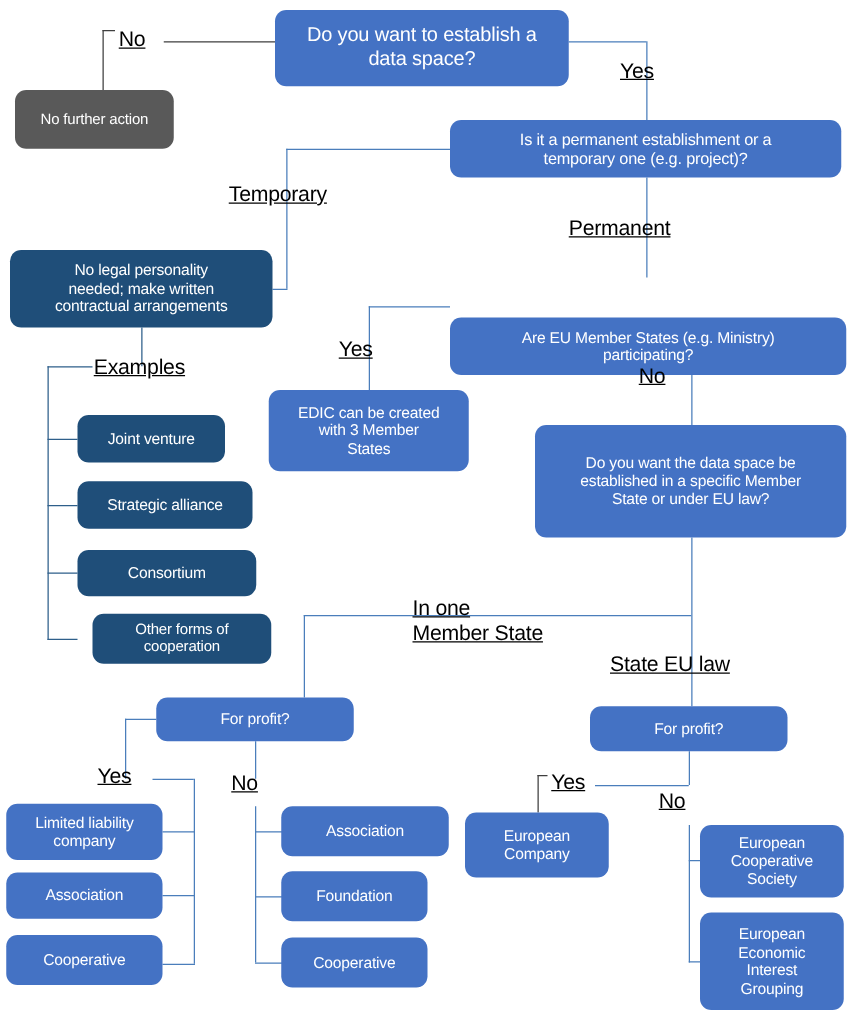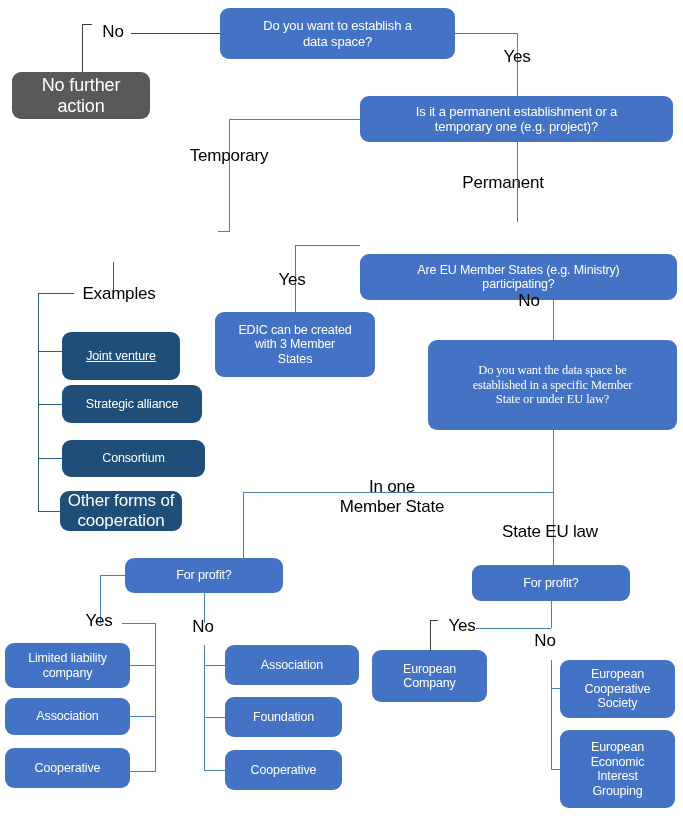--- a/index.html
+++ b/index.html
@@ -29,24 +29,24 @@
     white-space: pre-line;
     letter-spacing: -0.15px;
   }
   .node.blue   { background: #4472c4; }
   .node.dark   { background: #1f4e79; }
   .node.gray   { background: #595959; }
 
   .label {
     position: absolute;
     color: #000000;
-    text-align: center;
     line-height: 1.15;
     white-space: pre-line;
     letter-spacing: -0.2px;
+    text-decoration: underline;
   }
 
   .ln {
     position: absolute;
     background: #4a7ebb;
   }
   .ln.h { height: 1px; }
   .ln.v { width: 1px; }
   .ln.dk { background: #2e5f8a; }
   .ln.blk { background: #3f3f3f; }
@@ -105,47 +105,50 @@
 
   <div class="ln h" style="left:476px; top:628px; width:75px;"></div>
   <div class="ln h blk" style="left:430px; top:620px; width:8px;"></div>
   <div class="ln v blk" style="left:430px; top:620px; height:30px;"></div>
 
   <div class="ln v" style="left:551px; top:601px; height:27px;"></div>
   <div class="ln v" style="left:551px; top:660px; height:110px;"></div>
   <div class="ln h" style="left:551px; top:688px; width:10px;"></div>
   <div class="ln h" style="left:551px; top:769px; width:10px;"></div>
 
-  <div class="node blue" style="left:220px; top:8px; width:235px; height:51px; font-size:13px;">Do you want to establish a
+  <div class="node blue" style="left:220px; top:8px; width:235px; height:61px; font-size:16px;">Do you want to establish a
 data space?</div>
 
-  <div class="node gray" style="left:12px; top:72px; width:138px; height:47px; font-size:18px;">No further action</div>
+  <div class="node gray" style="left:12px; top:72px; width:127px; height:47px; font-size:12px;">No further action</div>
 
   <div class="node blue" style="left:360px; top:96px; width:313px; height:46px; font-size:13px;">Is it a permanent establishment or a
 temporary one (e.g. project)?</div>
 
+  <div class="node dark" style="left:8px; top:200px; width:210px; height:62px; font-size:12.5px;">No legal personality
+needed; make written
+contractual arrangements</div>
 
   <div class="node blue" style="left:360px; top:222px; width:317px; height:46px; font-size:12.5px;margin-top:32px;">Are EU Member States (e.g. Ministry)
 participating?</div>
 
   <div class="node blue" style="left:215px; top:312px; width:160px; height:65px; font-size:12.5px;">EDIC can be created
 with 3 Member
 States</div>
 
-  <div class="node blue" style="left:428px; top:340px; width:249px; height:90px; font-size:12.5px;font-family:Liberation Serif, serif;">Do you want the data space be
+  <div class="node blue" style="left:428px; top:340px; width:249px; height:90px; font-size:12.5px;">Do you want the data space be
 established in a specific Member
 State or under EU law?</div>
 
-  <div class="node dark" style="left:62px; top:332px; width:118px; height:48px; font-size:12.5px;text-decoration:underline;">Joint venture</div>
+  <div class="node dark" style="left:62px; top:332px; width:118px; height:38px; font-size:12.5px;">Joint venture</div>
 
   <div class="node dark" style="left:62px; top:440px; width:143px; height:37px; font-size:12.5px;">Consortium</div>
 
   <div class="node dark" style="left:62px; top:385px; width:140px; height:38px; font-size:12.5px;">Strategic alliance</div>
 
-  <div class="node dark" style="left:60px; top:491px; width:122px; height:40px; font-size:17px;">Other forms of
+  <div class="node dark" style="left:74px; top:491px; width:143px; height:40px; font-size:12px;">Other forms of
 cooperation</div>
 
   <div class="node blue" style="left:125px; top:558px; width:158px; height:35px; font-size:12.5px;">For profit?</div>
 
   <div class="node blue" style="left:472px; top:565px; width:158px; height:36px; font-size:12.5px;">For profit?</div>
 
   <div class="node blue" style="left:5px; top:643px; width:125px; height:45px; font-size:12.5px;">Limited liability
 company</div>
 
   <div class="node blue" style="left:5px; top:698px; width:125px; height:37px; font-size:12.5px;">Association</div>

